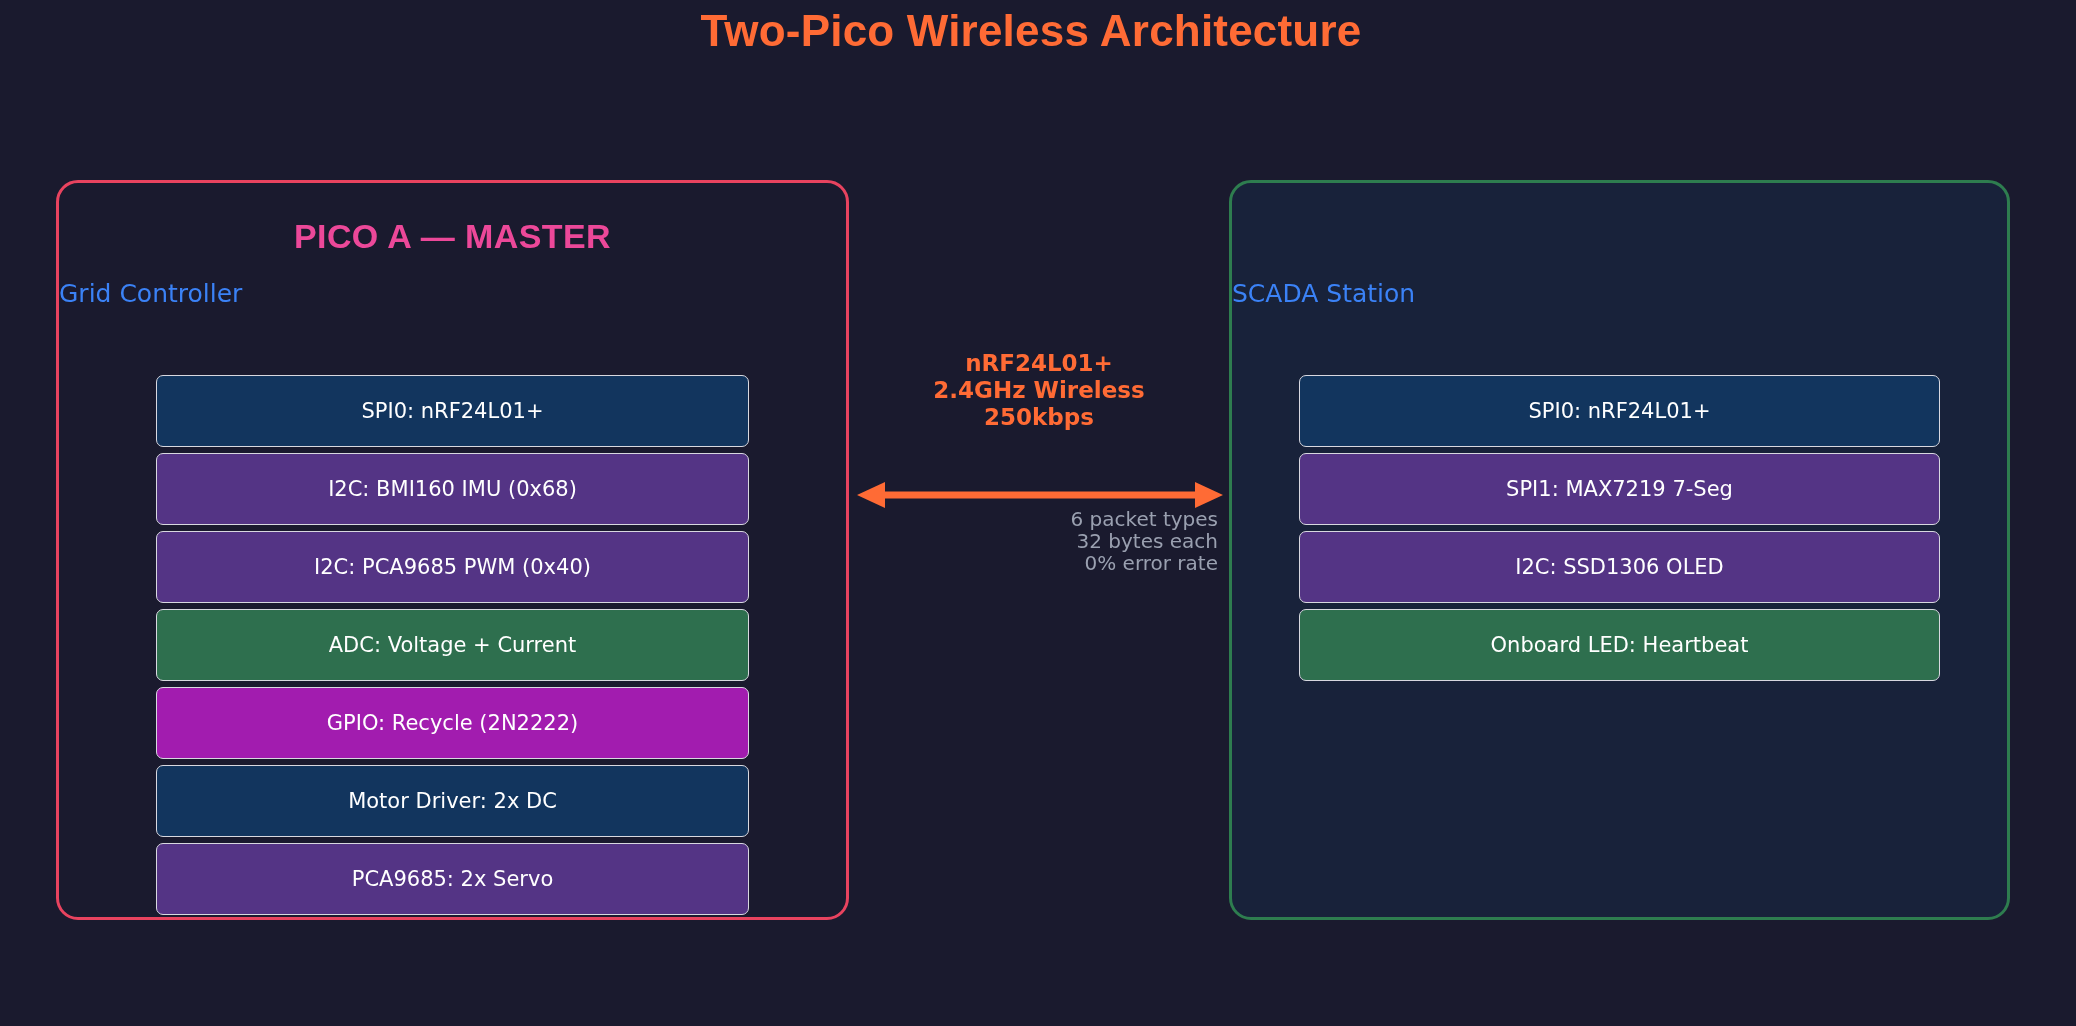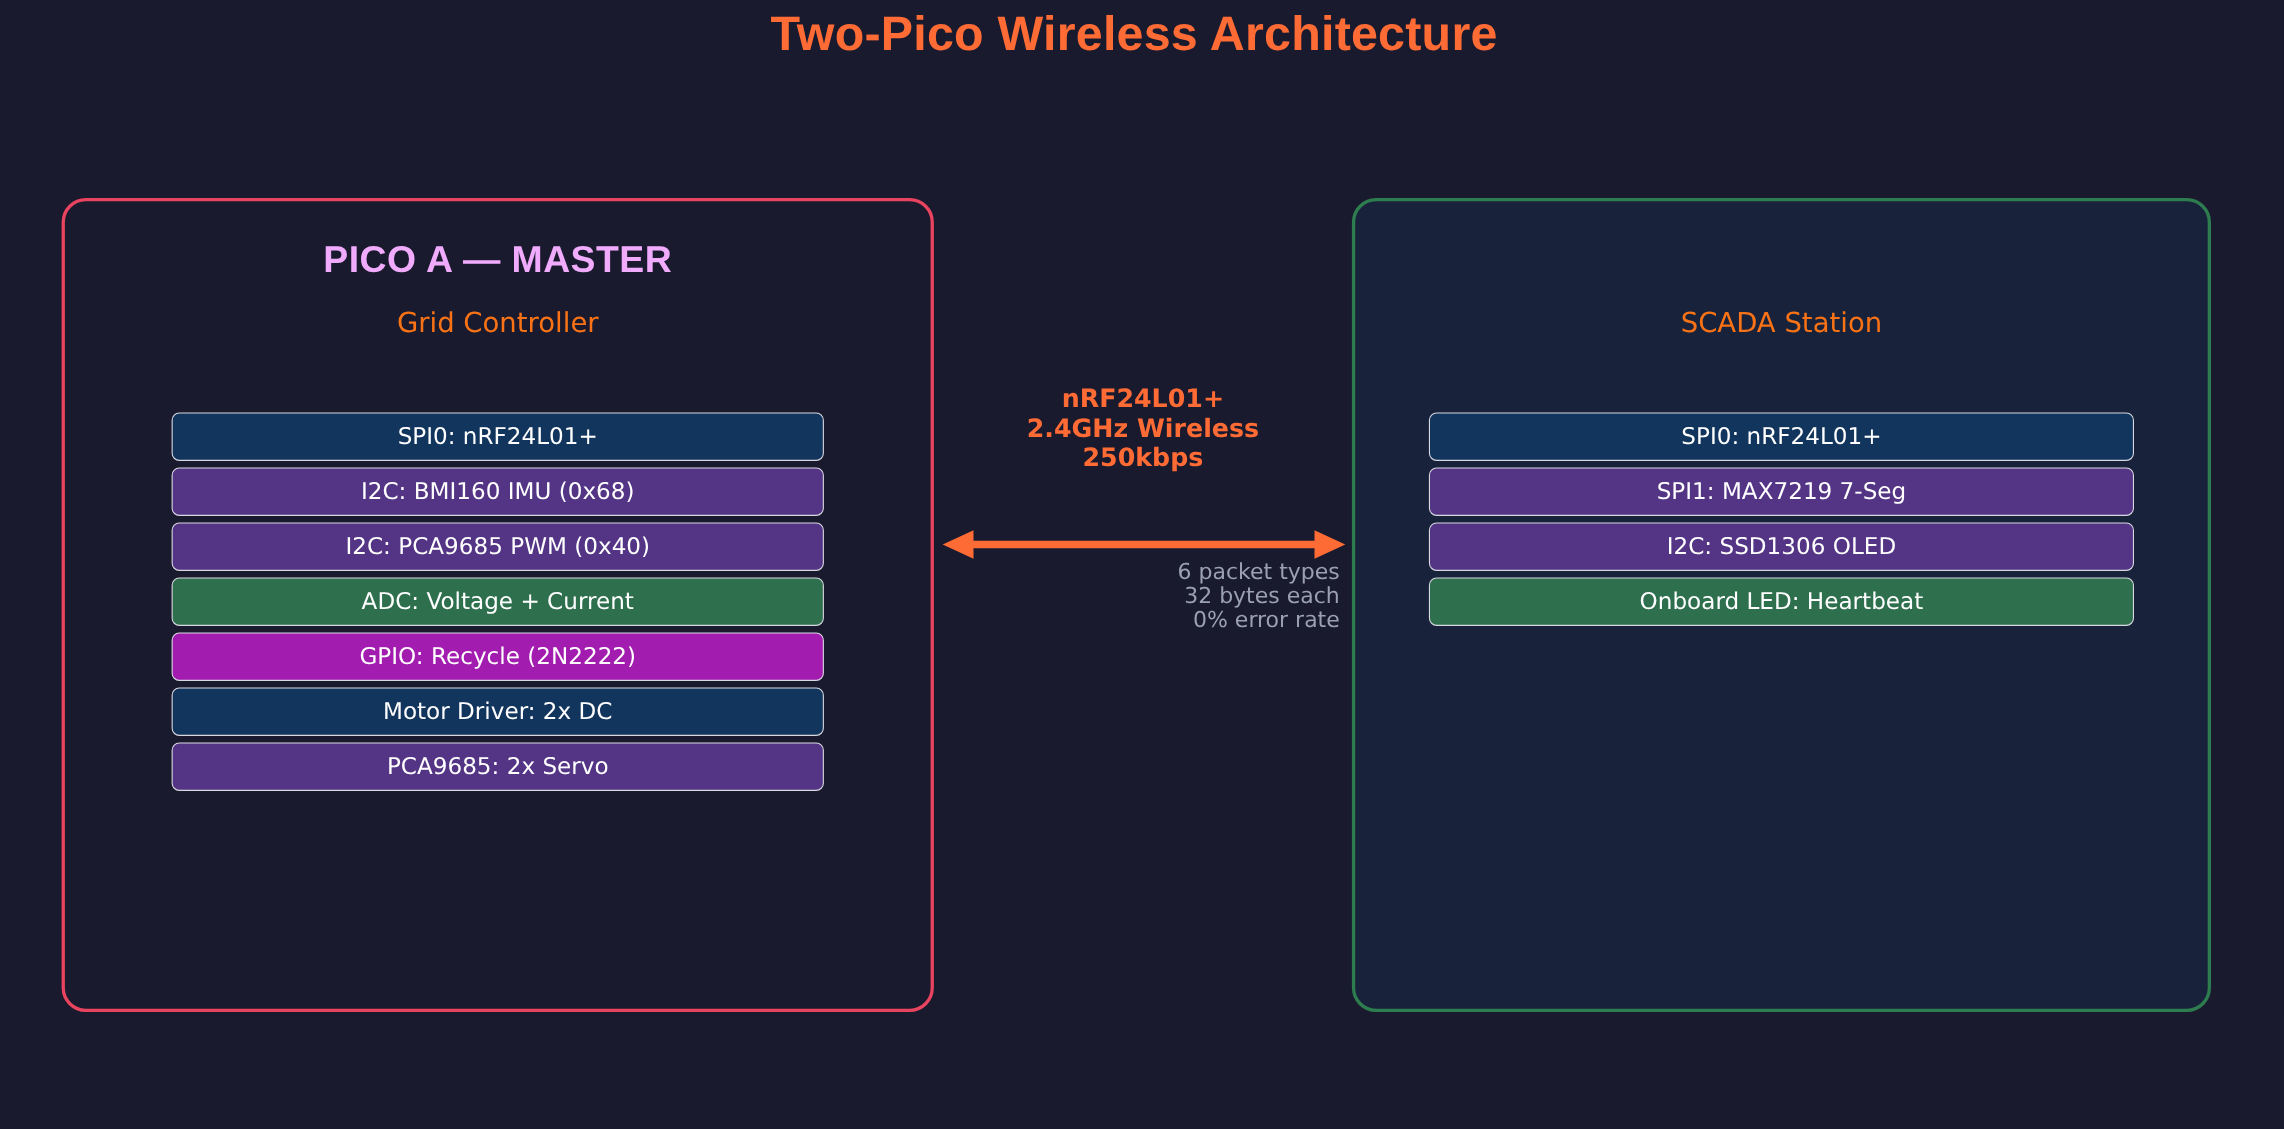--- a/index.html
+++ b/index.html
@@ -59,47 +59,47 @@
     left: 0;
     right: 0;
     top: 34px;
     text-align: center;
     font-family: "Liberation Sans Narrow", "Liberation Sans", sans-serif;
     font-weight: bold;
     font-size: 34px;
     letter-spacing: 0.4px;
     white-space: nowrap;
   }
-  .panel-master .panel-title { color: #f0abfc; }
+  .panel-master .panel-title { color: #ec4899; }
   .panel-slave  .panel-title { color: #2e7d4f; }
 
   .panel-subtitle {
     position: absolute;
     left: 0;
     right: 0;
     top: 96px;
-    text-align: center;
+    text-align: left;
     font-size: 25px;
-    color: #f97316;
+    color: #3b82f6;
     white-space: nowrap;
   }
 
   
   .rows {
     position: absolute;
     top: 192px;
     left: 97px;
     right: 97px;
   }
   .panel-slave .rows {
     left: 67px;
     right: 67px;
   }
   .row {
-    height: 44px;
+    height: 72px;
     margin-bottom: 6px;
     border: 1.5px solid #d8d8e0;
     border-radius: 7px;
     display: flex;
     align-items: center;
     justify-content: center;
     box-sizing: border-box;
   }
   .row-label {
     font-size: 21px;

